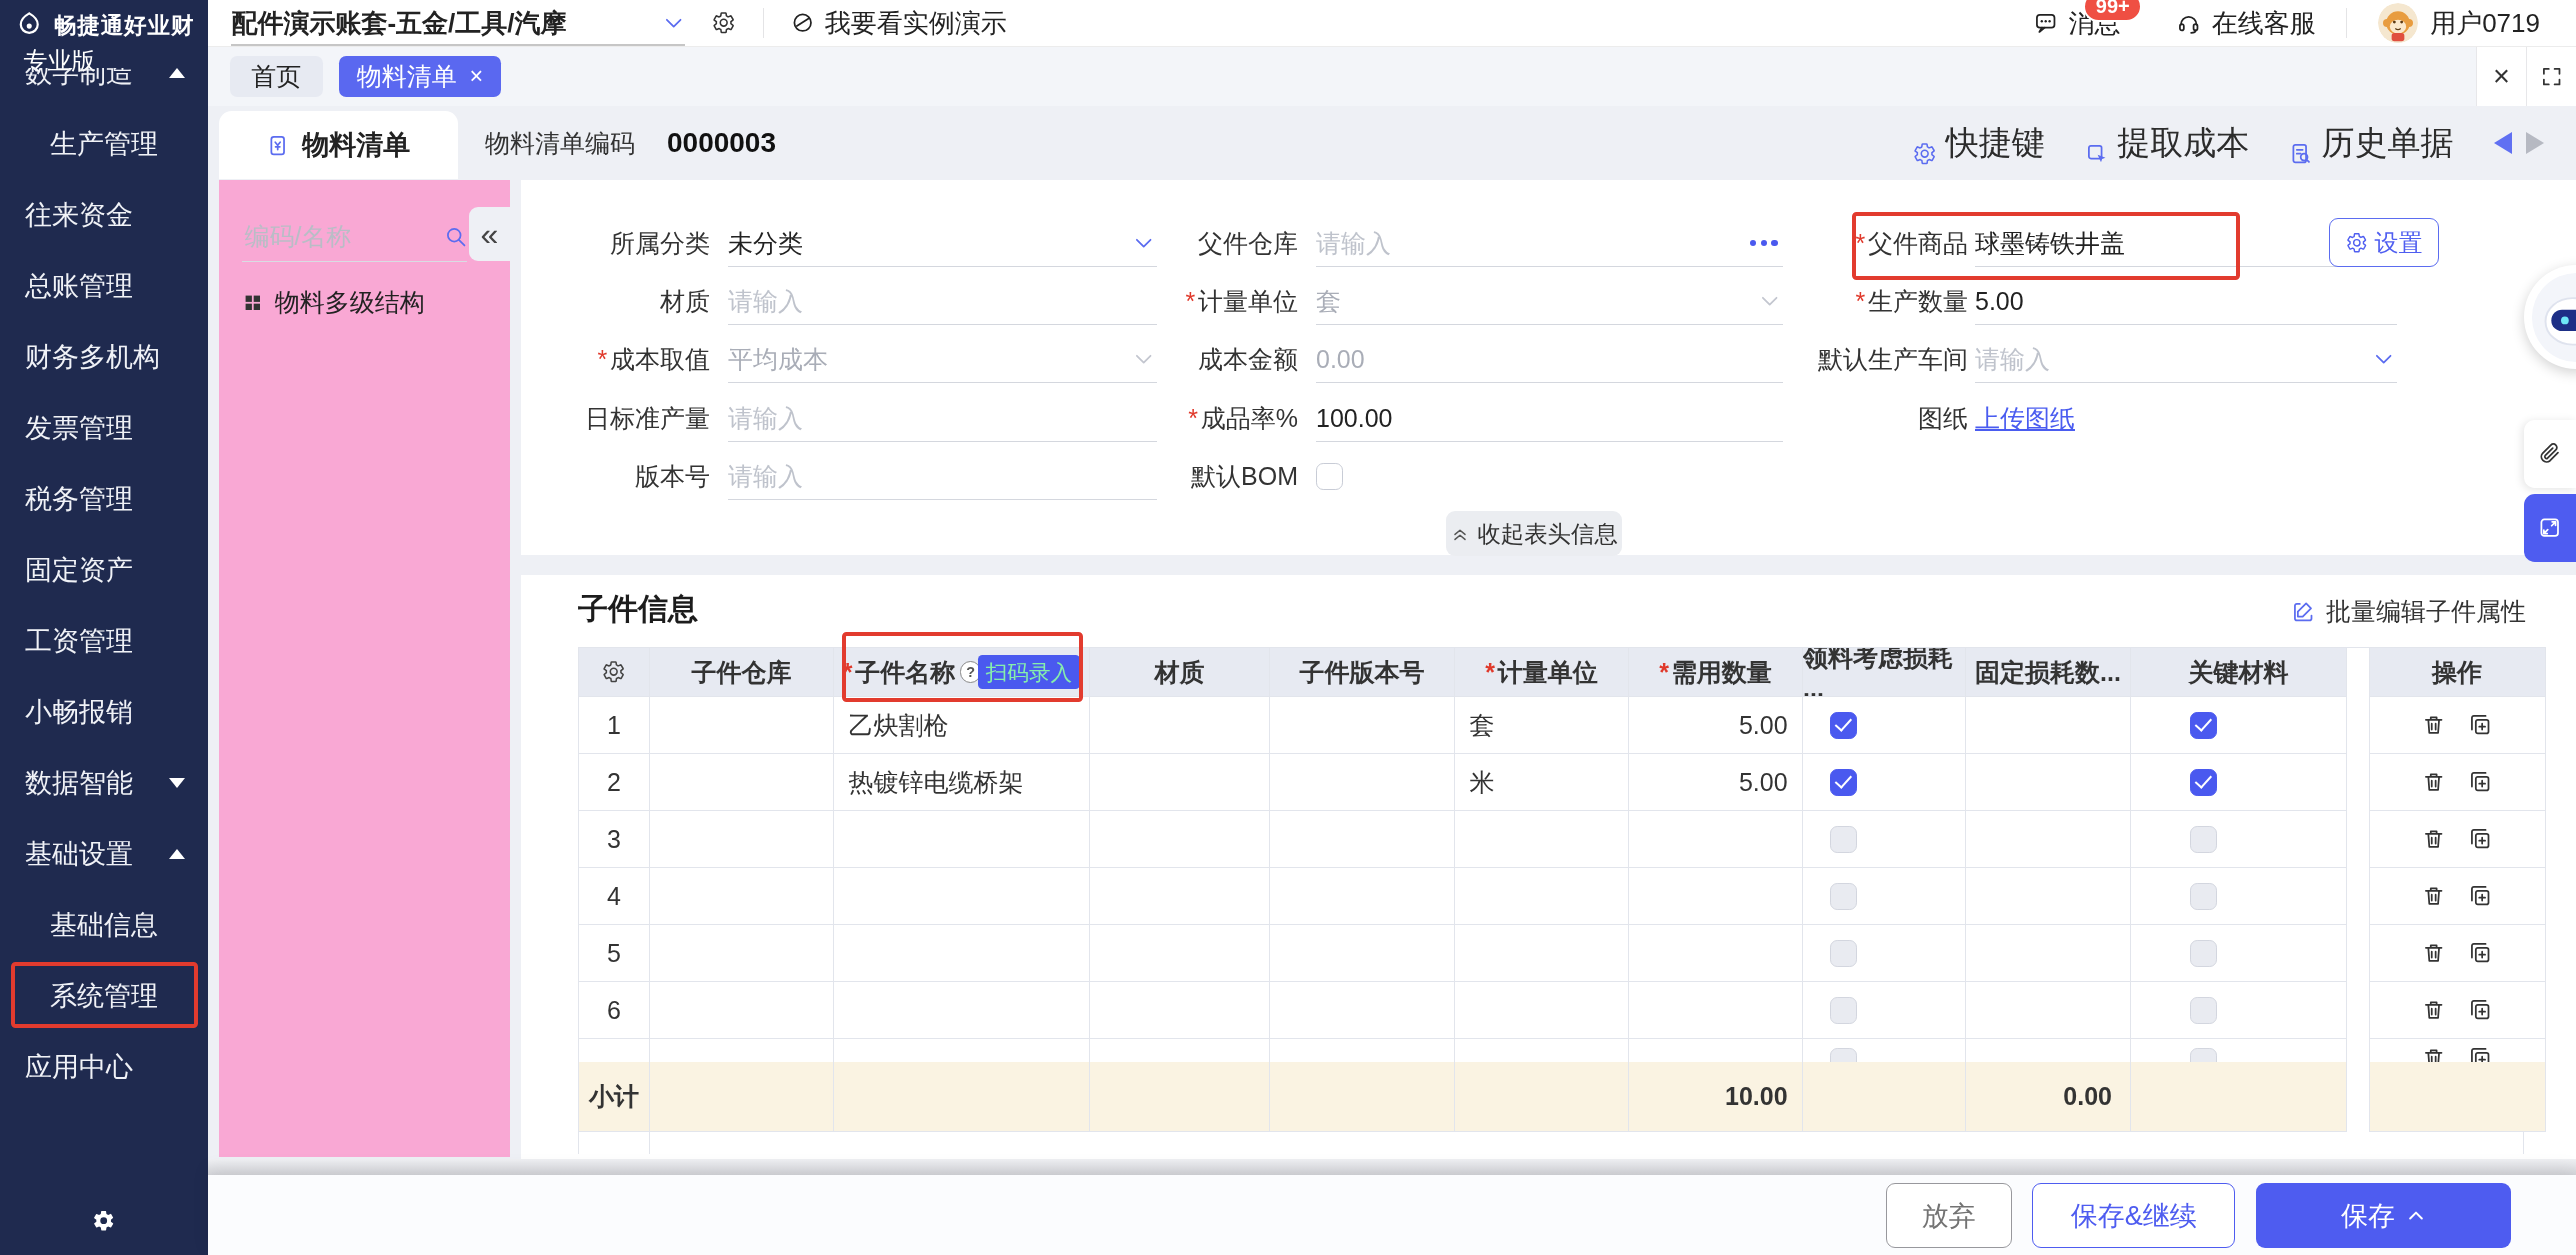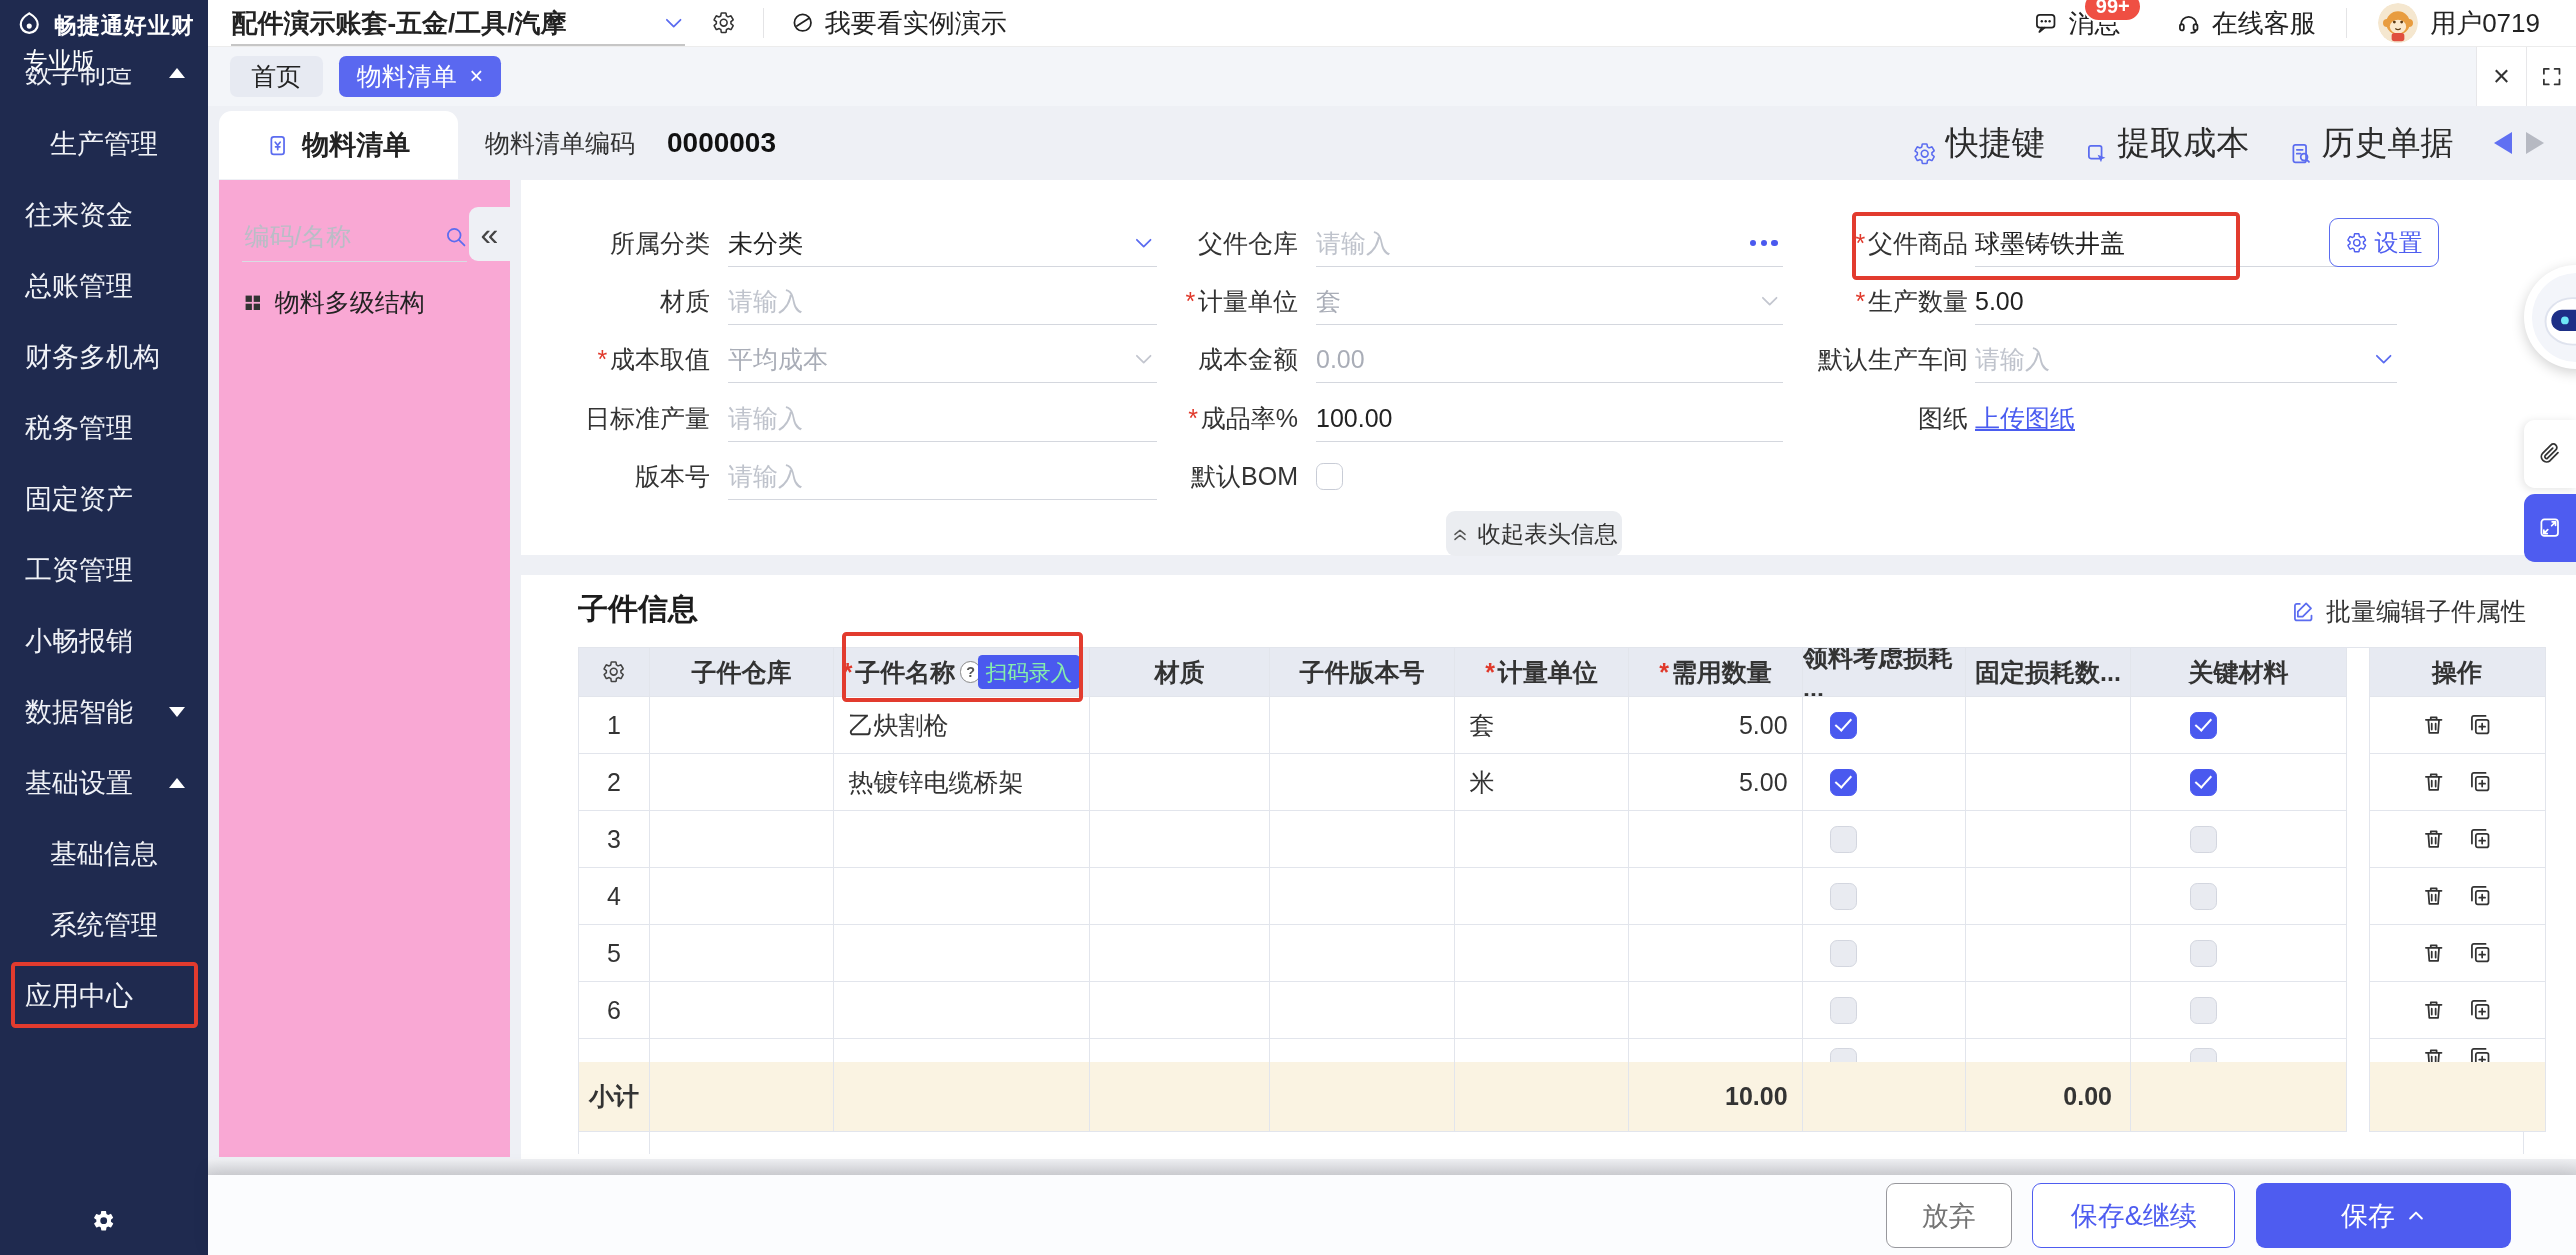--- a/index.html
+++ b/index.html
@@ -249,20 +249,23 @@
     <div class="nav-item">
         <span>往来资金</span>
       </div>
     <div class="nav-item">
         <span>总账管理</span>
       </div>
     <div class="nav-item">
         <span>财务多机构</span>
       </div>
     <div class="nav-item">
+        <span>发票管理</span>
+      </div>
+    <div class="nav-item">
         <span>税务管理</span>
       </div>
     <div class="nav-item">
         <span>固定资产</span>
       </div>
     <div class="nav-item">
         <span>工资管理</span>
       </div>
     <div class="nav-item">
         <span>小畅报销</span>

